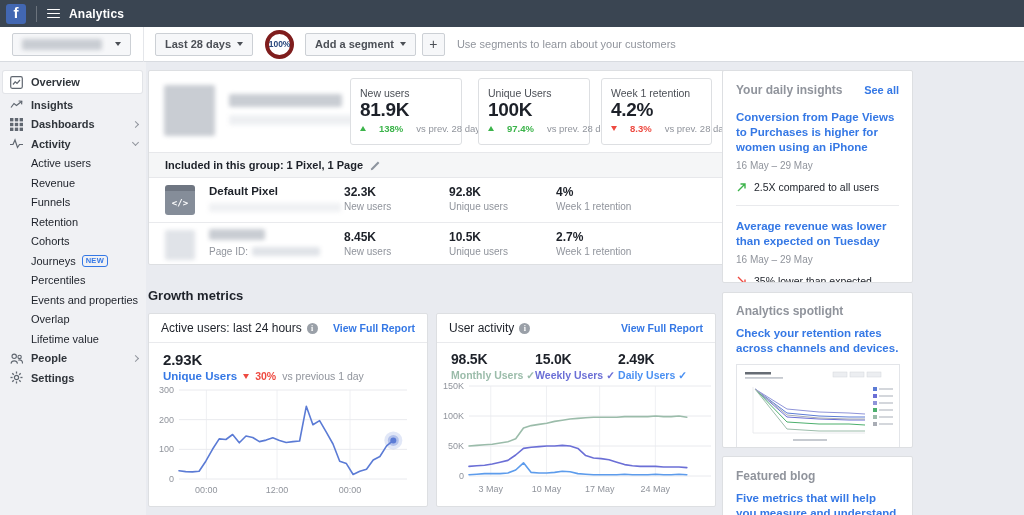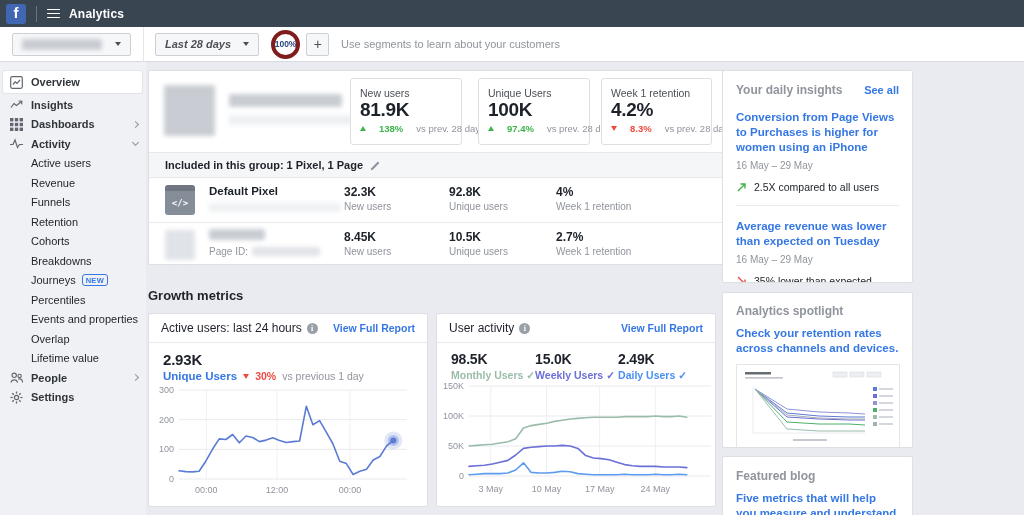--- a/index.html
+++ b/index.html
@@ -12,21 +12,21 @@
   }
   
   .topbar { position:absolute; left:0; top:0; width:1024px; height:27px; background:#3a4552; display:flex; align-items:center; }
   .fb-logo { width:20px; height:20px; margin-left:6px; background:#4267b2; border-radius:3px; color:#fff; font-weight:bold; font-size:15px; display:flex; justify-content:center; align-items:flex-end; line-height:22px; overflow:hidden; }
   .topbar-sep { width:1px; height:16px; background:rgba(255,255,255,.25); margin:0 10px; }
   .burger { display:flex; flex-direction:column; gap:2.5px; margin-right:9px; cursor:pointer; }
   .burger span { width:13px; height:1.6px; background:#fff; border-radius:1px; }
   .app-title { color:#fff; font-size:12px; font-weight:bold; letter-spacing:.2px; }
   
   .toolbar { position:absolute; left:0; top:27px; width:1024px; height:35px; background:#fff; border-bottom:1px solid #d8dbe0; display:flex; align-items:center; }
-  .tb-btn { height:23px; display:flex; align-items:center; gap:12px; background:#f6f7f9; border:1px solid #ccd0d5; border-radius:2px; padding:0 9px; font-size:11px; font-weight:bold; color:#4b4f56; cursor:pointer;font-style:italic; }
+  .tb-btn { height:23px; display:flex; align-items:center; gap:6px; background:#f6f7f9; border:1px solid #ccd0d5; border-radius:2px; padding:0 9px; font-size:11px; font-weight:bold; color:#4b4f56; cursor:pointer; }
   .entity-select { width:119px; margin-left:12px; justify-content:space-between; }
   .tb-divider { width:1px; height:35px; background:#e4e6ea; margin-left:12px; }
   .caret { width:0; height:0; border-left:3.5px solid transparent; border-right:3.5px solid transparent; border-top:4.5px solid #4b4f56; }
   .date-btn { margin-left:11px; }
   .pct-ring { width:29px; height:29px; margin-left:12px; border:4px solid #7f1d1d; border-radius:50%; background:#fff; display:flex; align-items:center; justify-content:center; font-size:8.5px; font-weight:bold; color:#29487d; cursor:pointer; }
   .seg-btn { margin-left:11px; }
   .plus-btn { width:23px; justify-content:center; padding:0; margin-left:6px; font-size:14px; font-weight:normal; }
   .seg-hint { margin-left:12px; font-size:11px; color:#90949c; }
   
   .sidebar { position:absolute; left:0; top:62px; width:146px; height:453px; background:#f0f1f4; padding-top:9px; }
@@ -126,20 +126,24 @@
     <span class="caret"></span>
   </div>
   <div class="tb-divider"></div>
   <div class="tb-btn date-btn">
     <span>Last 28 days</span>
     <span class="caret"></span>
   </div>
   <div class="pct-ring">
     <span>100%</span>
   </div>
+  <div class="tb-btn seg-btn">
+    <span>Add a segment</span>
+    <span class="caret"></span>
+  </div>
   <div class="tb-btn plus-btn">
     <span>+</span>
   </div>
   <div class="seg-hint">Use segments to learn about your customers</div>
 </div>
 
 <div class="sidebar">
   <div class="sb-item sb-parent selected">
     <span class="ico">
       <svg width="13" height="13" viewBox="0 0 13 13">
@@ -193,23 +197,20 @@
       <span>Revenue</span>
     </div>
   <div class="sb-item sb-sub">
       <span>Funnels</span>
     </div>
   <div class="sb-item sb-sub">
       <span>Retention</span>
     </div>
   <div class="sb-item sb-sub">
       <span>Cohorts</span>
-    </div>
-  <div class="sb-item sb-sub">
-      <span>Breakdowns</span>
     </div>
   <div class="sb-item sb-sub">
     <span>Journeys</span>
     <span class="new-badge">NEW</span>
   </div>
   <div class="sb-item sb-sub">
       <span>Percentiles</span>
     </div>
   <div class="sb-item sb-sub">
       <span>Events and properties</span>

